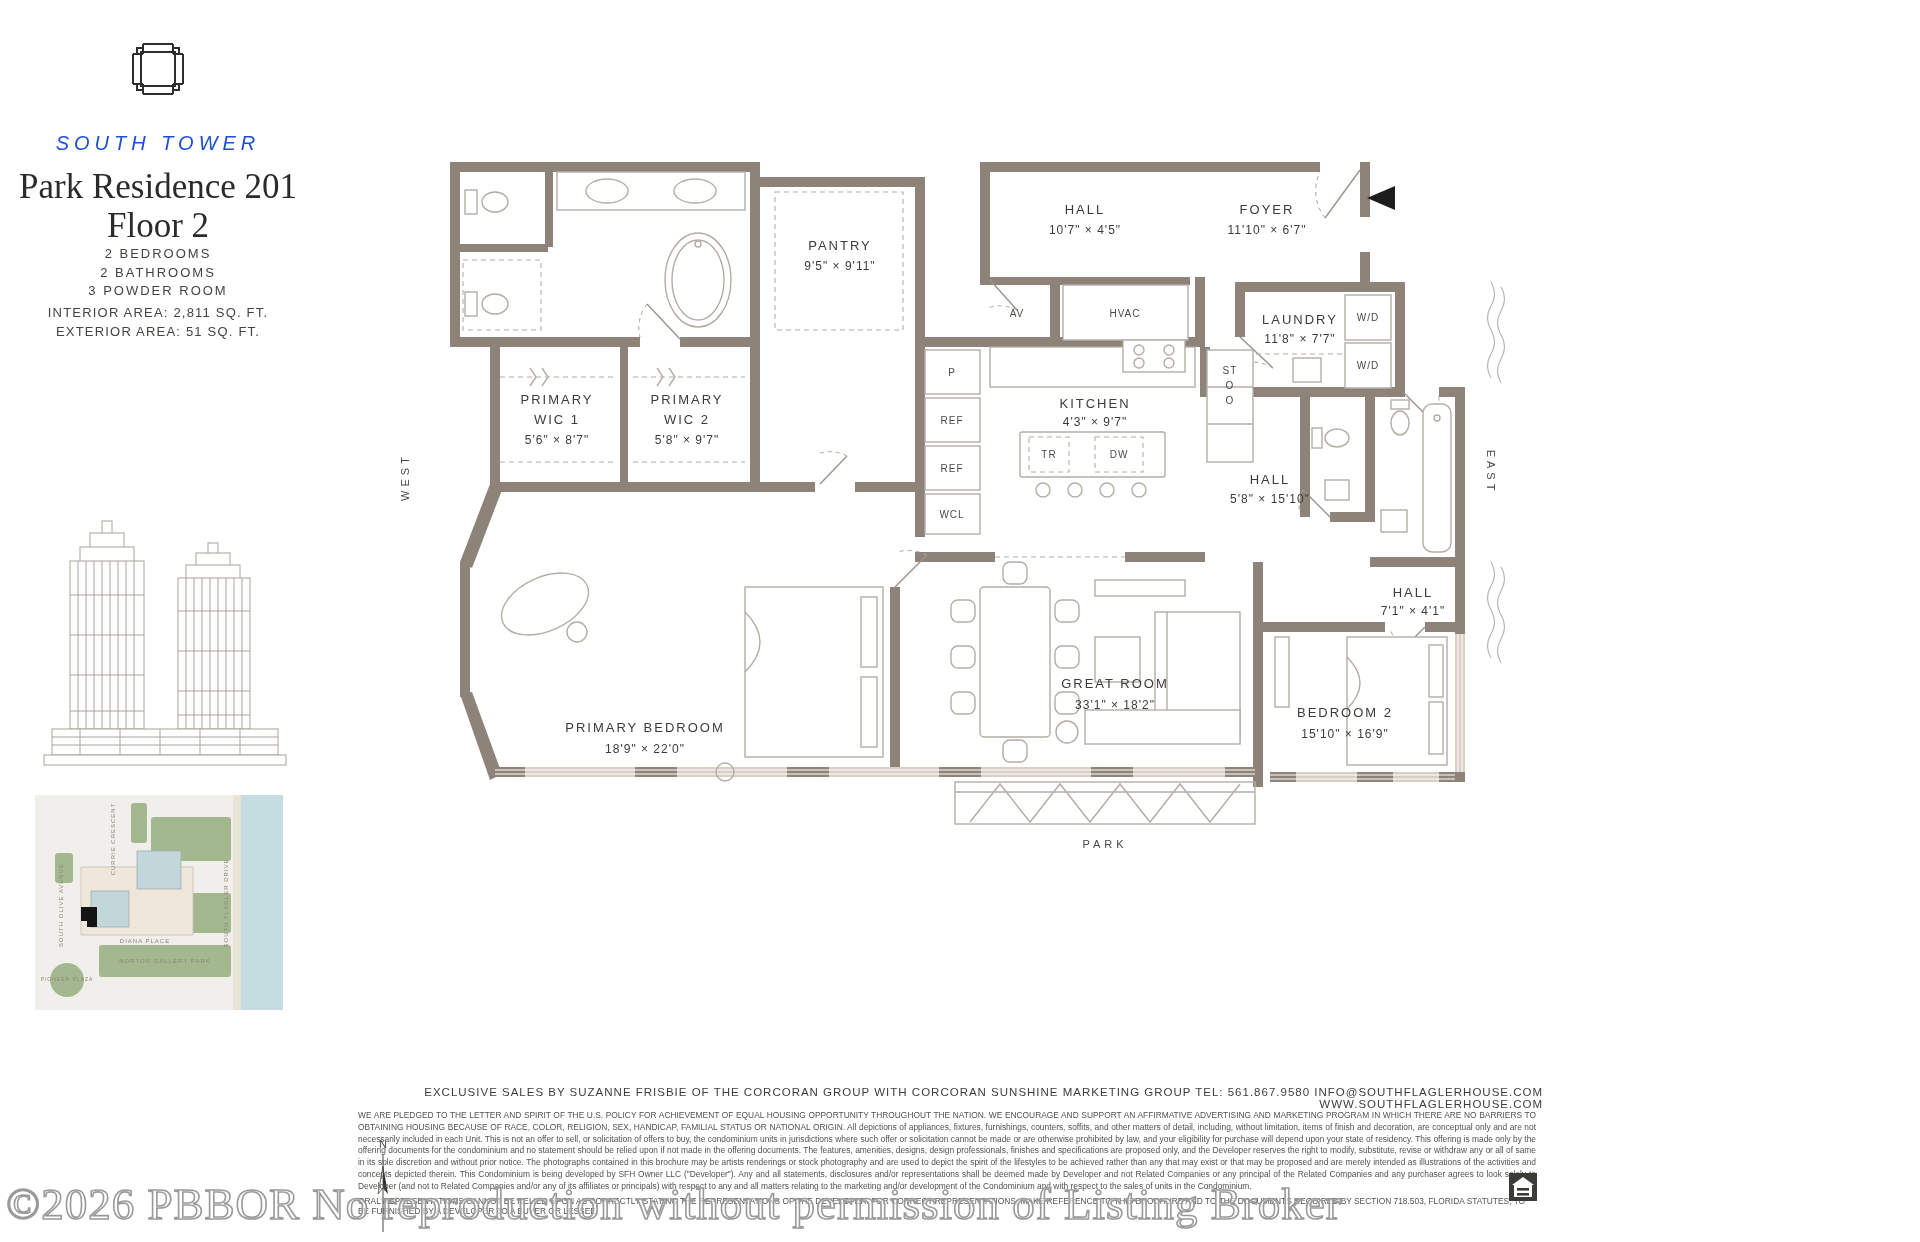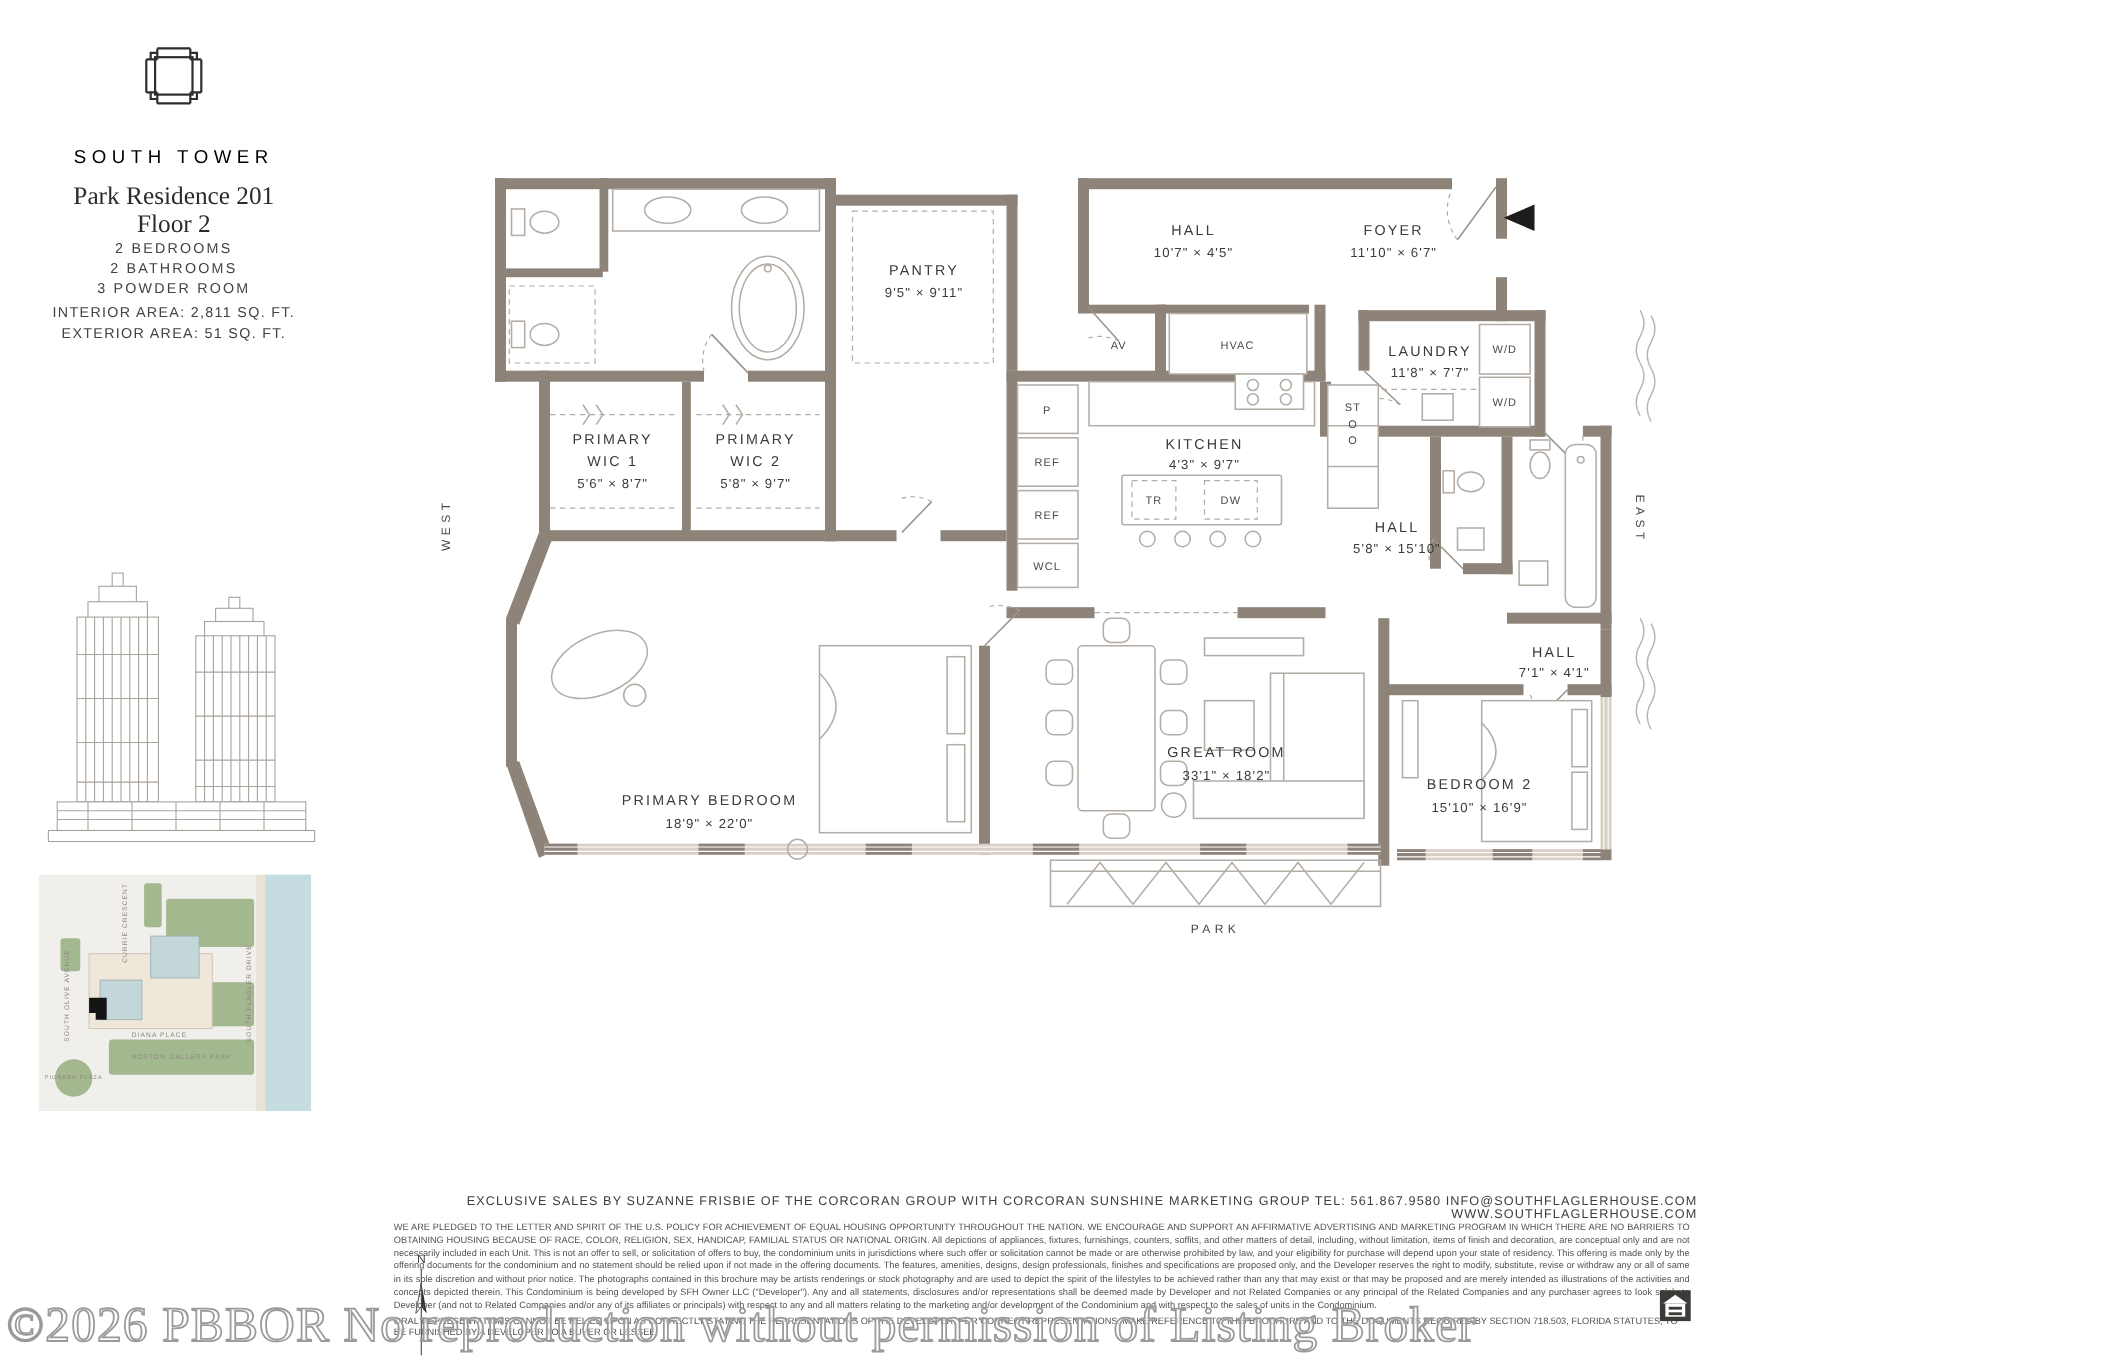--- a/index.html
+++ b/index.html
@@ -1,22 +1,22 @@
 <!DOCTYPE html>
 <html><head>
 <meta charset="utf-8">
 <style>
   html,body{margin:0;padding:0;background:#ffffff;}
   #page{position:relative;width:1920px;height:1242px;background:#ffffff;overflow:hidden;
         font-family:"Liberation Sans",sans-serif;color:#3b3a38;}
   .abs{position:absolute;}
   
   #leftcol{left:18px;top:40px;width:280px;text-align:center;}
-  .towername{font-size:17px;letter-spacing:5px;color:#000000;margin-top:30px;}
-  .restitle{font-family:"Liberation Serif",serif;font-size:23px;line-height:1.12;color:#2c2b29;margin-top:12px;}
+  .towername{font-size:20px;letter-spacing:5px;color:#1d4ed8;margin-top:30px;font-style:italic;}
+  .restitle{font-family:"Liberation Serif",serif;font-size:35px;line-height:1.12;color:#2c2b29;margin-top:12px;}
   .bedbath{font-size:13px;letter-spacing:2px;line-height:1.4;color:#454340;}
   .areas{font-size:13px;letter-spacing:1.2px;line-height:1.45;color:#454340;margin-top:4px;}
   
   svg text{font-family:"Liberation Sans",sans-serif;fill:#3c3b39;}
   .rm{font-size:13px;letter-spacing:2px;text-anchor:middle;}
   .dim{font-size:12px;letter-spacing:1px;text-anchor:middle;}
   .sm{font-size:10px;letter-spacing:1px;text-anchor:middle;fill:#4a4845;}
   .dir{font-size:11px;letter-spacing:4px;text-anchor:middle;fill:#4a4845;}
   .wall{fill:#8d8378;}
   .wl{fill:#d8cfc5;}

